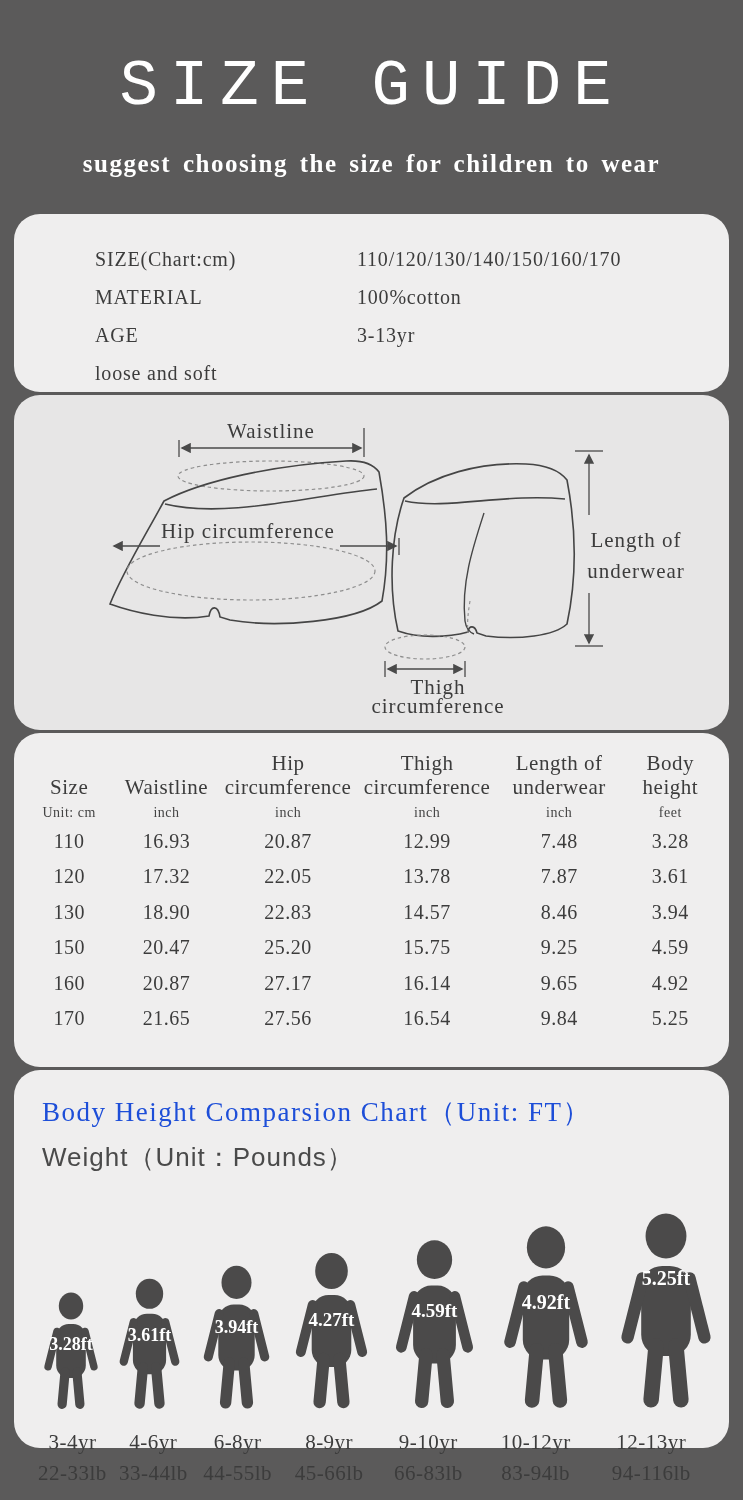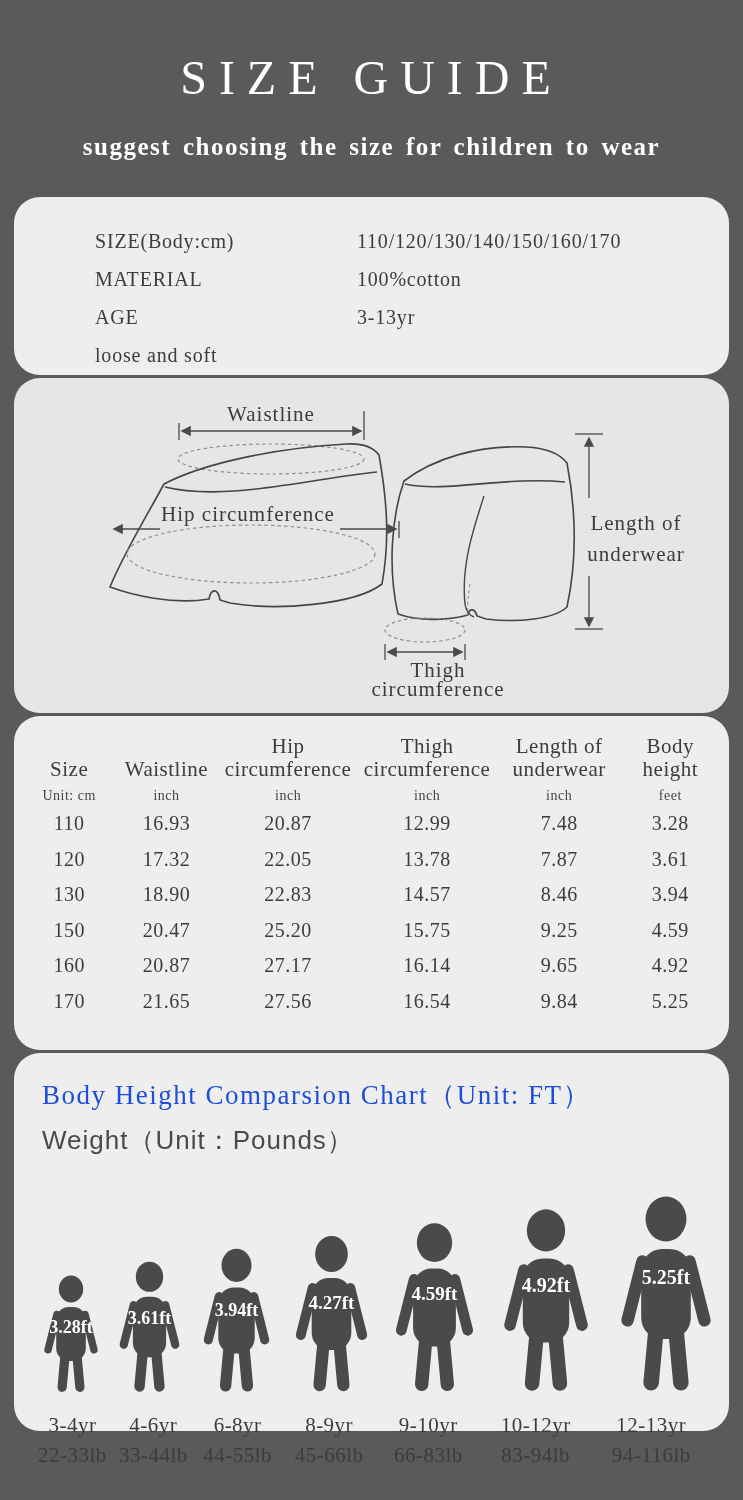--- a/index.html
+++ b/index.html
@@ -7,22 +7,22 @@
     width:743px;height:1500px;
     background:#5b5a5a;
     font-family:"Liberation Serif","DejaVu Serif",serif;
     position:relative;overflow:hidden;
   }
   .page{width:743px;height:1500px;display:flex;flex-direction:column;}
 
   
   .hdr{text-align:center;color:#fff;}
   .hdr-title{
-    margin-top:52px;font-size:48px;letter-spacing:12px;
-    font-weight:400;line-height:1.1;
+    margin-top:52px;font-size:64px;letter-spacing:12px;
+    font-weight:400;line-height:1.1;font-family:Liberation Mono, monospace;
   }
   .hdr-sub{
     margin-top:28px;font-size:25px;font-weight:700;
     letter-spacing:1.5px;word-spacing:4px;
   }
 
   
   .card{
     width:715px;margin:0 auto;border-radius:26px;
     box-sizing:border-box;position:relative;
@@ -79,21 +79,21 @@
 <div class="page">
 
   <div class="hdr">
     <div class="hdr-title">SIZE GUIDE</div>
     <div class="hdr-sub">suggest choosing the size for children to wear</div>
   </div>
 
   <div class="card card-info">
     <div>
         <div class="info-row">
-          <span class="info-label">SIZE(Body:cm)</span>
+          <span class="info-label">SIZE(Chart:cm)</span>
           <span class="info-value">110/120/130/140/150/160/170</span>
         </div>
         <div class="info-row">
           <span class="info-label">MATERIAL</span>
           <span class="info-value">100%cotton</span>
         </div>
         <div class="info-row">
           <span class="info-label">AGE</span>
           <span class="info-value">3-13yr</span>
         </div>
@@ -309,21 +309,21 @@
             </svg><div class="fig-ft" style="top: 67px; font-size: 20px;">4.92ft</div></div>
         </div>
         <div class="fig-col">
           <div class="fig-wrap" style="width: 124px; height: 200px;"><svg viewBox="0 0 100 160" width="124" height="200" preserveAspectRatio="none">
               <ellipse cx="50" cy="20" rx="16.5" ry="18" fill="#4b4a4a"></ellipse>
               <rect x="30" y="44" width="40" height="72" rx="17" fill="#4b4a4a"></rect>
               <line x1="31" y1="54" x2="19" y2="101" stroke="#4b4a4a" stroke-width="10" stroke-linecap="round"></line>
               <line x1="69" y1="54" x2="81" y2="101" stroke="#4b4a4a" stroke-width="10" stroke-linecap="round"></line>
               <line x1="42" y1="108" x2="38" y2="151" stroke="#4b4a4a" stroke-width="12.5" stroke-linecap="round"></line>
               <line x1="58" y1="108" x2="62" y2="151" stroke="#4b4a4a" stroke-width="12.5" stroke-linecap="round"></line>
-            </svg><div class="fig-ft" style="top: 72px; font-size: 20px;">5.25ft</div></div>
+            </svg><div class="fig-ft" style="top: 56px; font-size: 20px;">5.25ft</div></div>
         </div>
       </div>
     <div class="fig-labels">
         <div class="fig-lab" style="width: 84px;">
           <div>3-4yr</div>
           <div>22-33lb</div>
         </div>
         <div class="fig-lab" style="width: 84px;">
           <div>4-6yr</div>
           <div>33-44lb</div>

